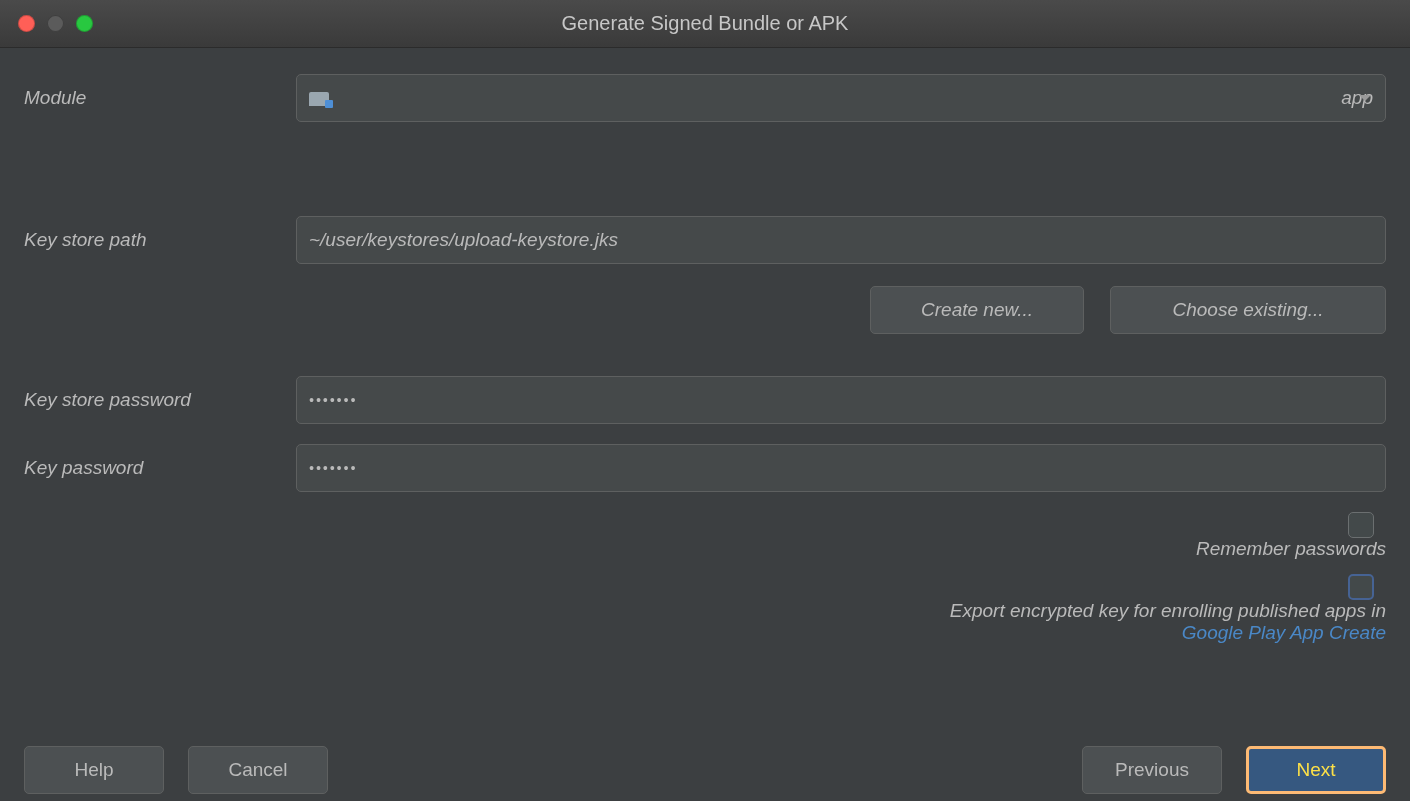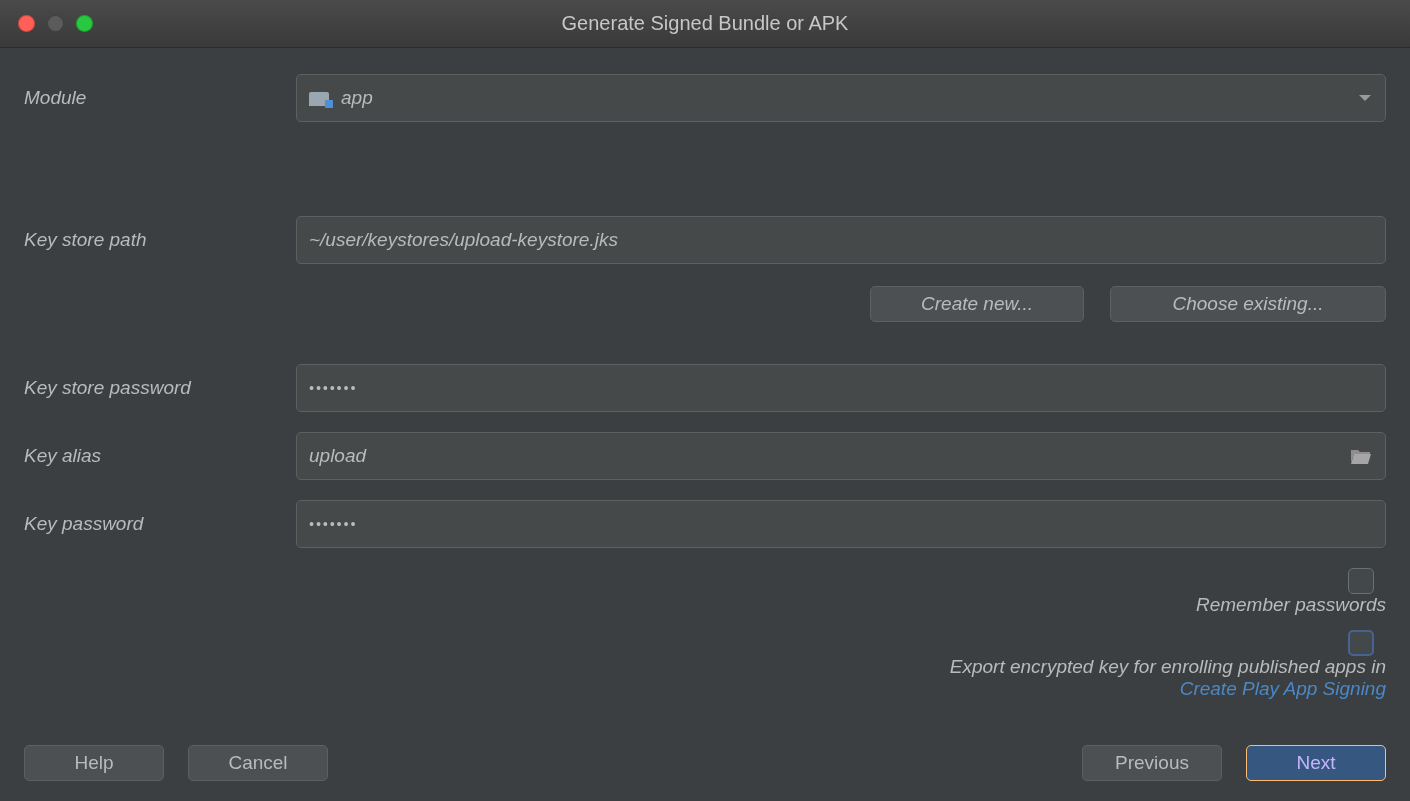--- a/index.html
+++ b/index.html
@@ -63,20 +63,21 @@
       height: 48px;
       background: #45494a;
       border: 1px solid #5e6060;
       border-radius: 5px;
       color: #bababa;
       font-size: 19px;
       padding: 0 12px;
       display: flex;
       align-items: center;
       position: relative;
+      justify-content: space-between;
     }
 
     .dropdown { cursor: default; }
     .dropdown .folder-icon {
       width: 22px; height: 16px; margin-right: 10px; position: relative;
     }
     .dropdown .folder-icon::before {
       content: "";
       position: absolute;
       left: 0; top: 2px;
@@ -102,21 +103,21 @@
     }
 
     .keystore-actions {
       display: flex;
       justify-content: flex-end;
       gap: 26px;
       margin-top: 6px;
       margin-bottom: 22px;
     }
     .btn {
-      height: 36px;
+      height: 48px;
       background: #4c5052;
       border: 1px solid #5e6060;
       border-radius: 5px;
       color: #bababa;
       font-size: 19px;
       padding: 0 20px;
       display: inline-flex;
       align-items: center;
       justify-content: center;
       cursor: default;
@@ -146,32 +147,32 @@
       margin-right: 12px;
       flex: 0 0 26px;
     }
     .checkbox.focused {
       border: 2px solid #466394;
     }
     .link-text { color: #4a88c7; margin-left: 8px; }
 
     .footer {
       position: absolute;
-      left: 24px; right: 24px; bottom: 20px;
+      left: 24px; right: 24px; bottom: 7px;
       display: flex;
       align-items: flex-start;
       gap: 7px;
     }
     .footer .left-group { display: flex; gap: 24px; }
     .footer .right-group { margin-left: auto; display: flex; gap: 24px; padding-left: 20px; }
     .btn.footer-btn { min-width: 140px; }
     .btn.primary {
       background: #365880;
-      border: 1px solid #fdba74;
-      color: #c4b5fd;
+      border: 3px solid #fdba74;
+      color: #fde047;
     }
 
     .big-gap { height: 74px; }
 
   </style>
 </head>
 <body>
 
 <div class="titlebar">
   <div class="traffic-lights">
@@ -220,55 +221,41 @@
 
   <div class="row">
     <div class="label-col">Key store password</div>
     <div class="field-col">
       <div class="input-box">
         <span class="input-pw">•••••••</span>
       </div>
     </div>
   </div>
 
-  <div class="row">
-    <div class="label-col">Key alias</div>
-    <div class="field-col alias-wrap">
-      <div class="input-box">
-        <span>upload</span>
-      </div>
-      <span class="open-folder-icon">
-        <svg width="22" height="18" viewBox="0 0 22 18">
-          <path d="M1 3 h7 l2 2 h10 v2 H4 l-3 9 V3 Z" fill="#8e8e8e"></path>
-          <path d="M4 7 h17 l-3 10 H1 Z" fill="#a5a5a5"></path>
-        </svg>
-      </span>
-    </div>
-  </div>
 
   <div class="row">
     <div class="label-col">Key password</div>
     <div class="field-col">
       <div class="input-box">
         <span class="input-pw">•••••••</span>
       </div>
     </div>
   </div>
 
   <div class="row" style="margin-bottom:10px; margin-top:6px;">
     <div class="label-col"></div>
     <div class="field-col">
       <div class="checkbox-row">
         <div class="checkbox"></div>
         <span>Remember passwords</span>
       </div>
       <div class="checkbox-row">
         <div class="checkbox focused"></div>
         <span>Export encrypted key for enrolling published apps in</span>
-        <span class="link-text">Create Play App Signing</span>
+        <span class="link-text">Google Play App Create</span>
       </div>
     </div>
   </div>
 
 </div>
 
 <div class="footer">
   <div class="left-group">
     <div class="btn footer-btn">
       <span>Help</span>

